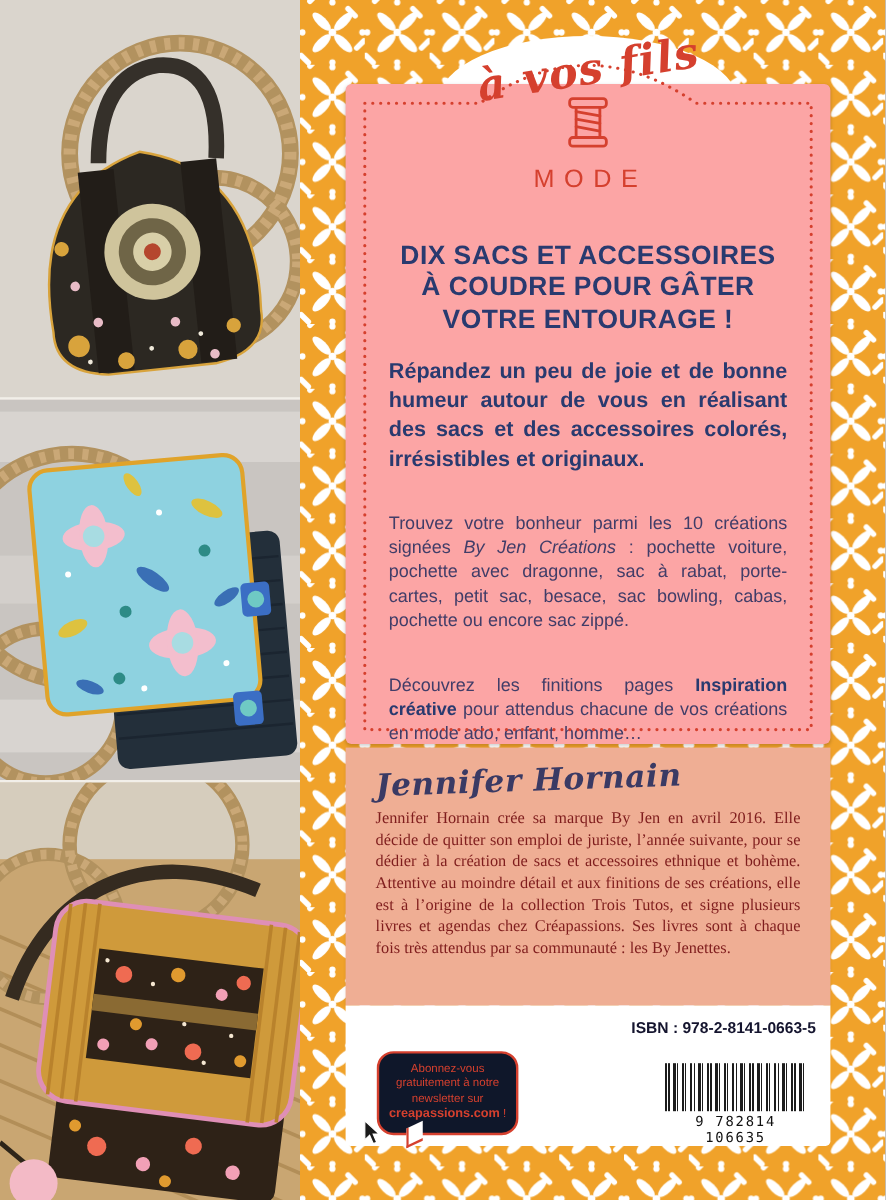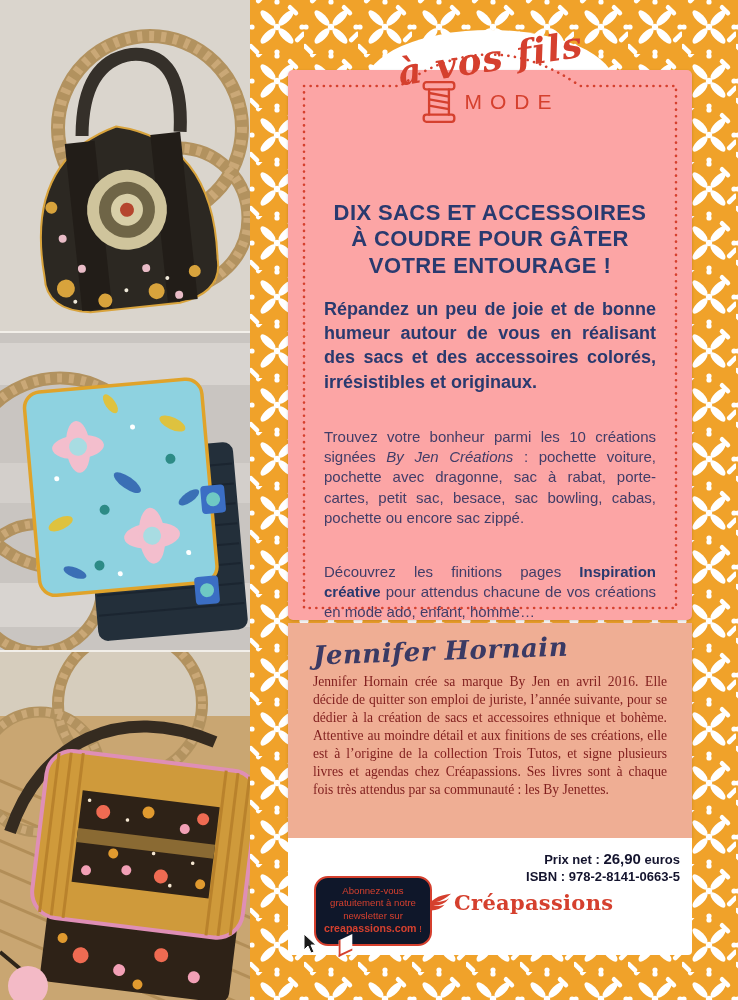--- a/index.html
+++ b/index.html
@@ -18,21 +18,21 @@
 
   
   .arch{position:absolute;left:365px;top:30px;width:250px;height:110px;background:#fff;border-radius:50%;}
   .card{position:absolute;left:288px;top:70px;width:404px;height:550px;background:#fca5a5;border-radius:5px;
         box-shadow:0 1px 3px rgba(0,0,0,.18);}
   .dotted-border{position:absolute;left:288px;top:25px;width:404px;height:600px;pointer-events:none;}
 
   .logo-block{position:absolute;left:288px;top:40px;width:404px;text-align:center;color:var(--red);}
   .logo-script{font-family:"DejaVu Serif",serif;font-style:italic;font-size:36px;font-weight:700;
                display:inline-block;transform:rotate(-9deg);letter-spacing:1px;line-height:1;}
-  .logo-row{display:flex;align-items:center;justify-content:center;gap:4px;margin-top:4px;}
+  .logo-row{display:flex;align-items:center;justify-content:center;gap:14px;margin-top:4px;flex-direction:column;}
   .logo-mode{font-size:21px;letter-spacing:8px;font-weight:400;margin-left:4px;}
 
   .card-inner{position:relative;padding:130px 36px 0 36px;}
   .title{color:var(--navy);font-size:22px;line-height:1.2;font-weight:800;text-align:center;letter-spacing:.4px;margin:0;}
   .intro{color:var(--navy);font-weight:700;font-size:18px;line-height:1.34;text-align:justify;}
   .para{margin-top:33px;color:var(--body);font-size:15px;line-height:1.36;text-align:justify;}
   .para .it{font-style:italic;}
   .para .bd{font-weight:700;color:var(--navy);}
   .closing{margin-top:15px;color:var(--body);font-size:15px;}
 
@@ -311,28 +311,25 @@
     </div>
   </div>
 
   <div class="author-panel">
     <span class="author-name">Jennifer Hornain</span>
     <p class="author-bio">Jennifer Hornain crée sa marque By Jen en avril 2016. Elle décide de quitter son emploi de juriste, l’année suivante, pour se dédier à la création de sacs et accessoires ethnique et bohème. Attentive au moindre détail et aux finitions de ses créations, elle est à l’origine de la collection Trois Tutos, et signe plusieurs livres et agendas chez Créapassions. Ses livres sont à chaque fois très attendus par sa communauté : les By Jenettes.</p>
   </div>
 
   <div class="footer">
     <div class="price-block">
-      <div><span>Prix net :</span> <span class="price-value">26,90</span> <span>euros</span></div>
       <div>ISBN : 978-2-8141-0663-5</div>
     </div>
-    <div class="publisher">
-      <svg width="28" height="24" viewBox="0 0 30 24" xmlns="http://www.w3.org/2000/svg">
-        <path d="M2 19 Q8 4 29 2 Q21 9 13 11 Q21 11 27 7 Q21 15 10 15 Q16 16 22 14 Q16 21 5 20 Z" fill="#d5402e"></path>
-      </svg>
-      <span>Créapassions</span>
+    <div class="barcode-wrap">
+      <div class="barcode"></div>
+      <div class="barcode-num">9 782814 106635</div>
     </div>
     <div class="bubble">
       <span>Abonnez-vous gratuitement à notre newsletter sur </span><span class="bd">creapassions.com</span><span> !</span>
       <div class="bubble-tail"></div>
     </div>
     <svg class="cursor-icon" width="16" height="20" viewBox="0 0 16 20" xmlns="http://www.w3.org/2000/svg">
       <polygon points="2,0 2,16 6,12 9,19 12,18 9,11 14,11" fill="#1a1a1a" stroke="#ffffff" stroke-width="1"></polygon>
     </svg>
   </div>
 

